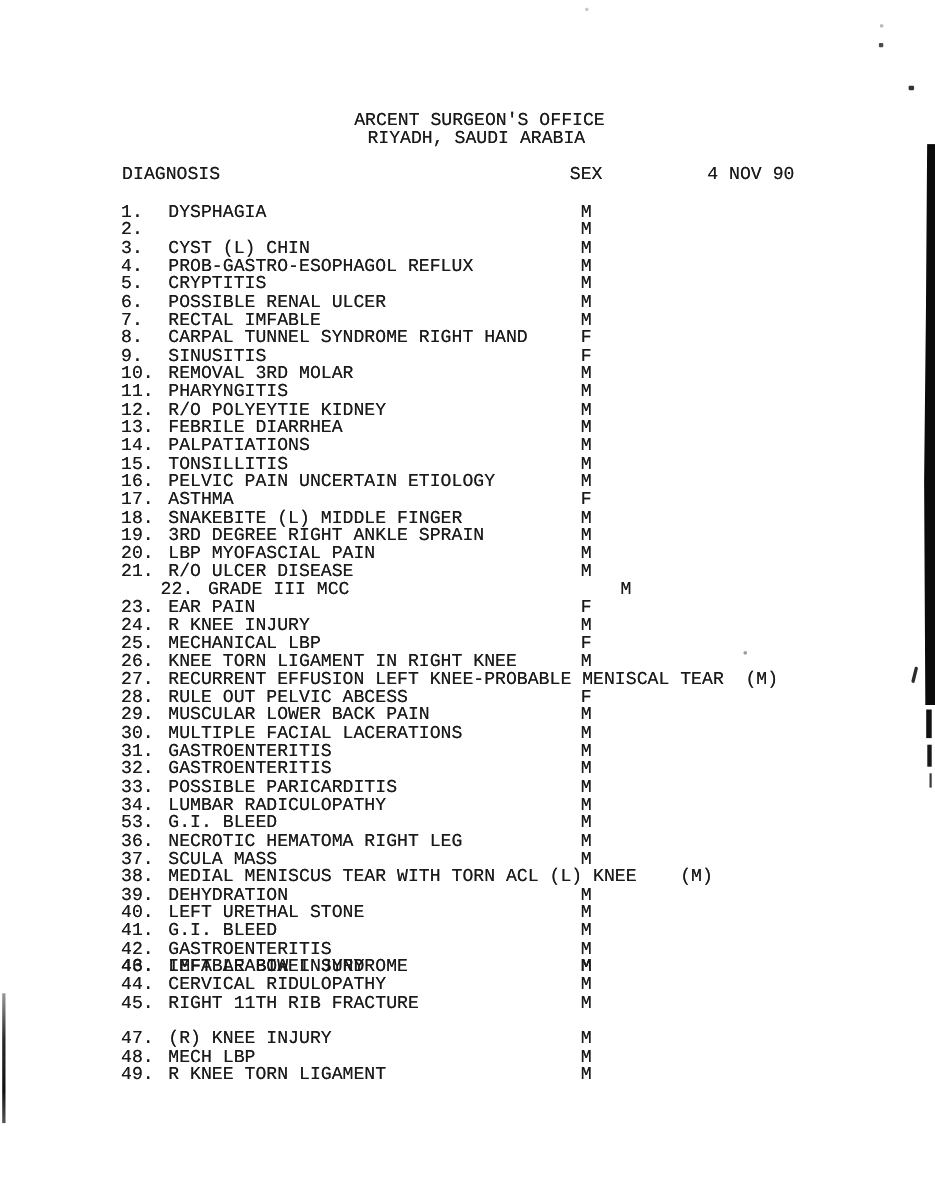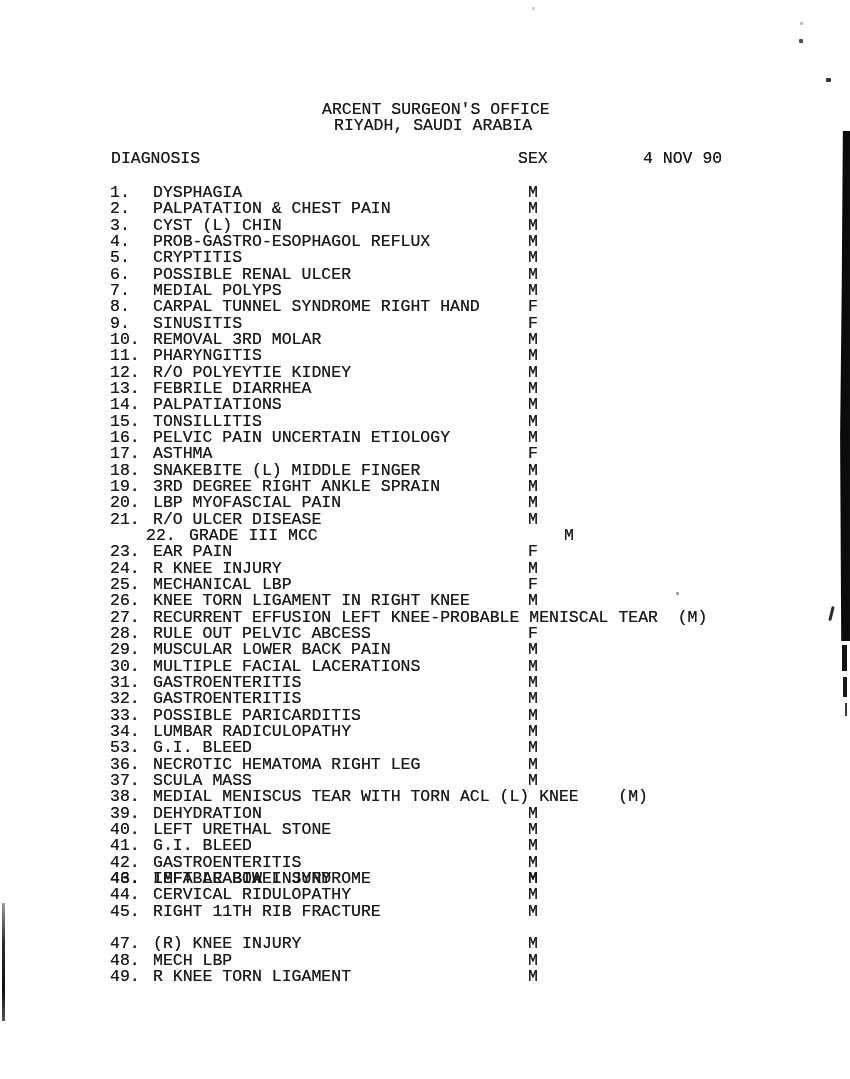--- a/index.html
+++ b/index.html
@@ -65,21 +65,20 @@
   <div class="abs" style="left:643px; top:149px;">4 NOV 90</div>
 
   <div>
       <div class="row" style="top: 183px;">
       <span class="num">1.</span>
       <span class="diag">DYSPHAGIA</span>
       <span class="sex" style="left: 528px;">M</span>
     </div>
       <div class="row" style="top: 199.33px;">
       <span class="num">2.</span>
-      <span class="diag">PALPATATION &amp; CHEST PAIN</span>
       <span class="sex" style="left: 528px;">M</span>
     </div>
       <div class="row" style="top: 215.66px;">
       <span class="num">3.</span>
       <span class="diag">CYST (L) CHIN</span>
       <span class="sex" style="left: 528px;">M</span>
     </div>
       <div class="row" style="top: 231.99px;">
       <span class="num">4.</span>
       <span class="diag">PROB-GASTRO-ESOPHAGOL REFLUX</span>
@@ -90,21 +89,21 @@
       <span class="diag">CRYPTITIS</span>
       <span class="sex" style="left: 528px;">M</span>
     </div>
       <div class="row" style="top: 264.65px;">
       <span class="num">6.</span>
       <span class="diag">POSSIBLE RENAL ULCER</span>
       <span class="sex" style="left: 528px;">M</span>
     </div>
       <div class="row" style="top: 280.98px;">
       <span class="num">7.</span>
-      <span class="diag">MEDIAL POLYPS</span>
+      <span class="diag">RECTAL IMFABLE</span>
       <span class="sex" style="left: 528px;">M</span>
     </div>
       <div class="row" style="top: 297.31px;">
       <span class="num">8.</span>
       <span class="diag">CARPAL TUNNEL SYNDROME RIGHT HAND</span>
       <span class="sex" style="left: 528px;">F</span>
     </div>
       <div class="row" style="top: 313.64px;">
       <span class="num">9.</span>
       <span class="diag">SINUSITIS</span>

